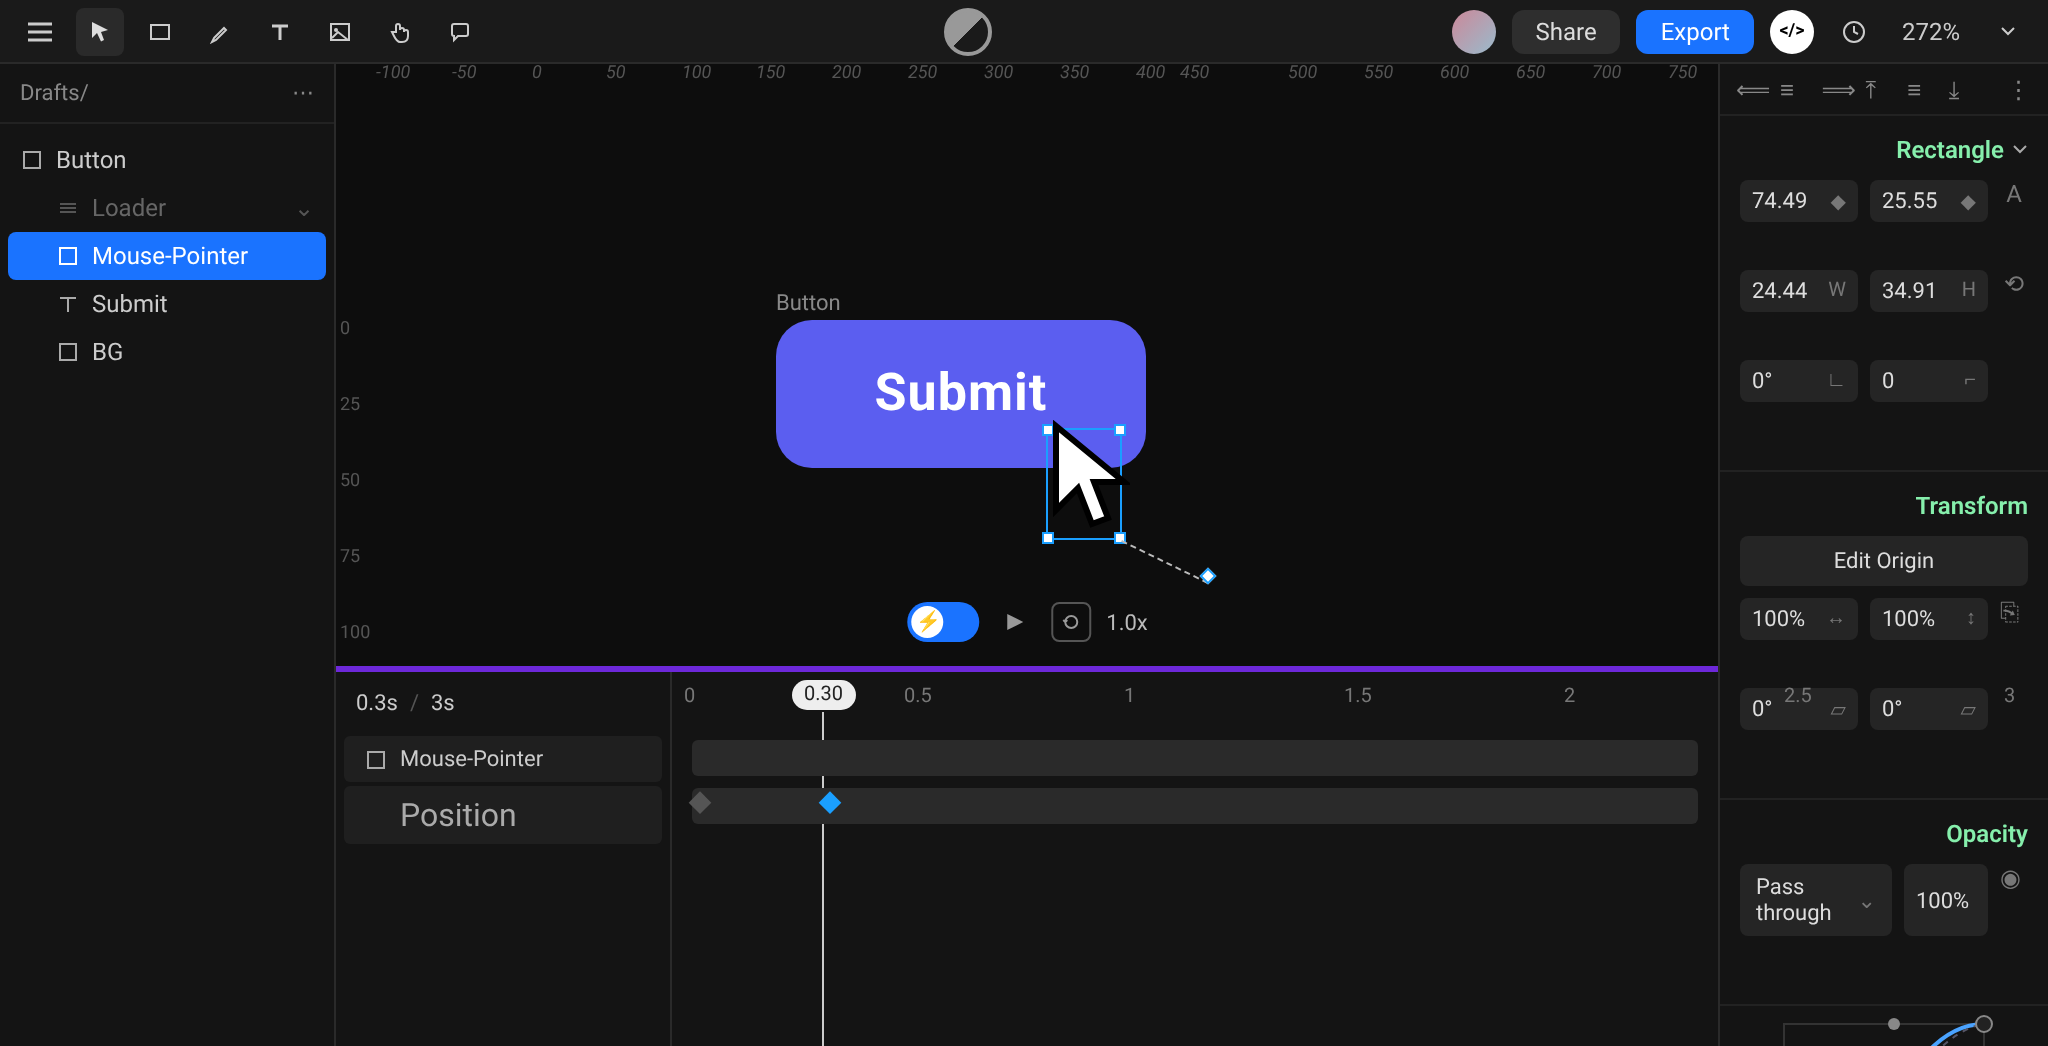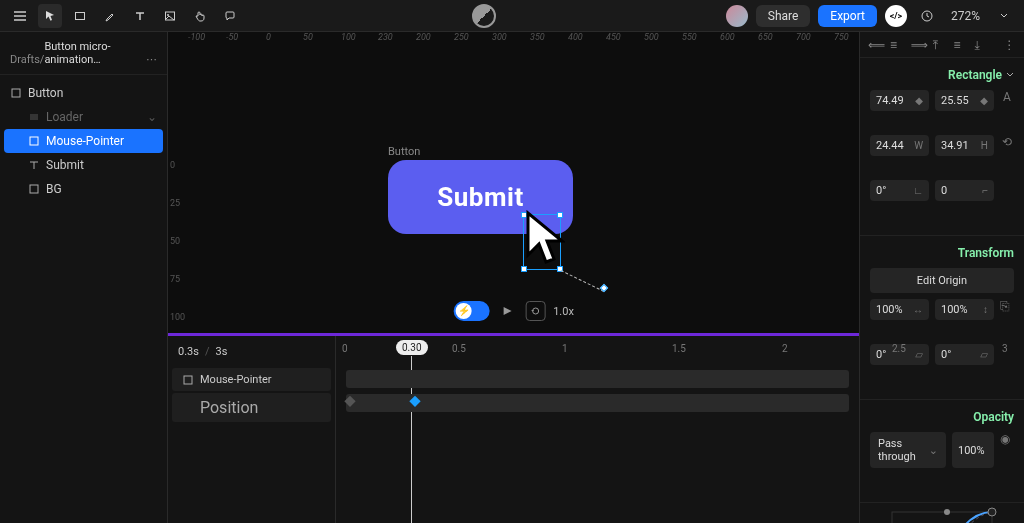--- a/index.html
+++ b/index.html
@@ -157,21 +157,20 @@
       </svg>
     </div>
 </div>
 
 <div class="main">
 
   <div class="left-panel">
     <div class="breadcrumb">
       <span class="breadcrumb-dim">Drafts</span>
       <span class="breadcrumb-dim"> / </span>
-      <span>Button micro-animation…</span>
       <span style="margin-left:auto;color:#888;">⋯</span>
     </div>
     <div class="layer-list">
       <div class="layer-row">
         <span class="layer-icon">
             <svg width="10" height="10">
               <rect x="1" y="1" width="8" height="8" stroke="#aaa" fill="none"></rect>
             </svg>
           </span>
         <span>Button</span>
@@ -218,27 +217,27 @@
 
   <div class="center">
     <div class="canvas-wrap">
 
       <div class="ruler-h">
         <span class="tick" style="left:0px">-100</span>
         <span class="tick" style="left:38px">-50</span>
         <span class="tick" style="left:78px">0</span>
         <span class="tick" style="left:115px">50</span>
         <span class="tick" style="left:153px">100</span>
-        <span class="tick" style="left:190px">230</span>
+        <span class="tick" style="left:190px">150</span>
         <span class="tick" style="left:228px">200</span>
         <span class="tick" style="left:266px">250</span>
         <span class="tick" style="left:304px">300</span>
         <span class="tick" style="left:342px">350</span>
         <span class="tick" style="left:380px">400</span>
-        <span class="tick" style="left:418px">450</span>
+        <span class="tick" style="left:402px">450</span>
         <span class="tick" style="left:456px">500</span>
         <span class="tick" style="left:494px">550</span>
         <span class="tick" style="left:532px">600</span>
         <span class="tick" style="left:570px">650</span>
         <span class="tick" style="left:608px">700</span>
         <span class="tick" style="left:646px">750</span>
       </div>
       <div class="ruler-v">
         <span class="tick" style="top:110px">0</span>
         <span class="tick" style="top:148px">25</span>

